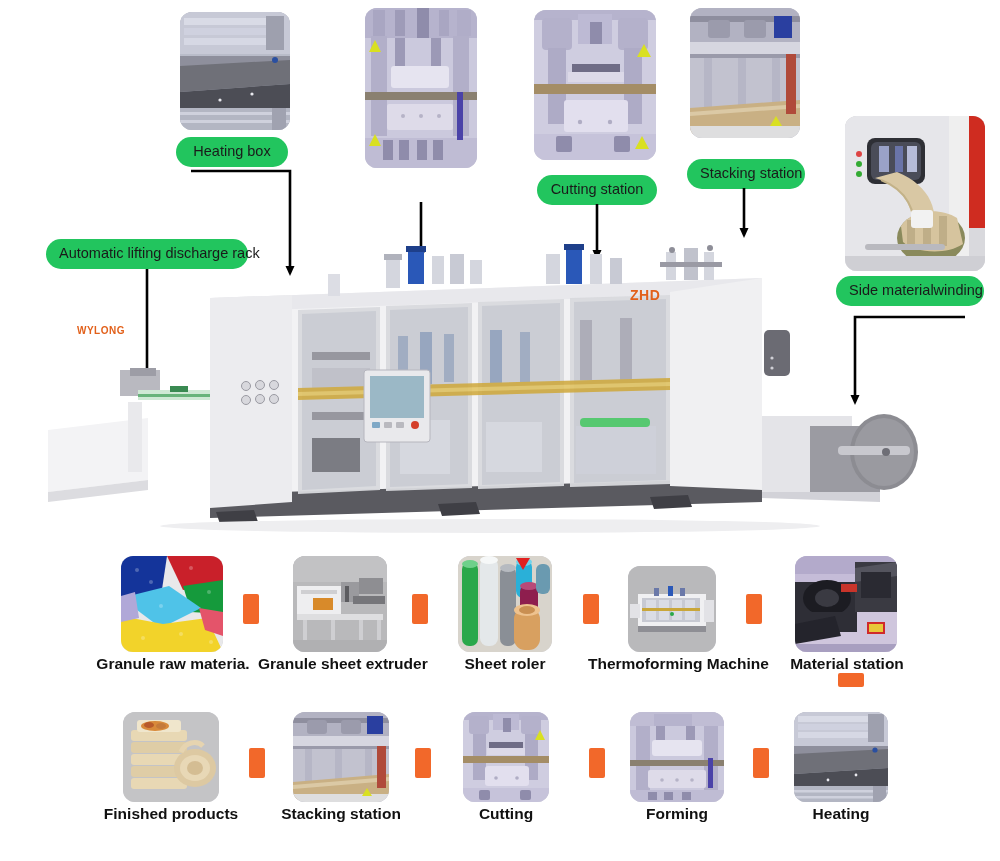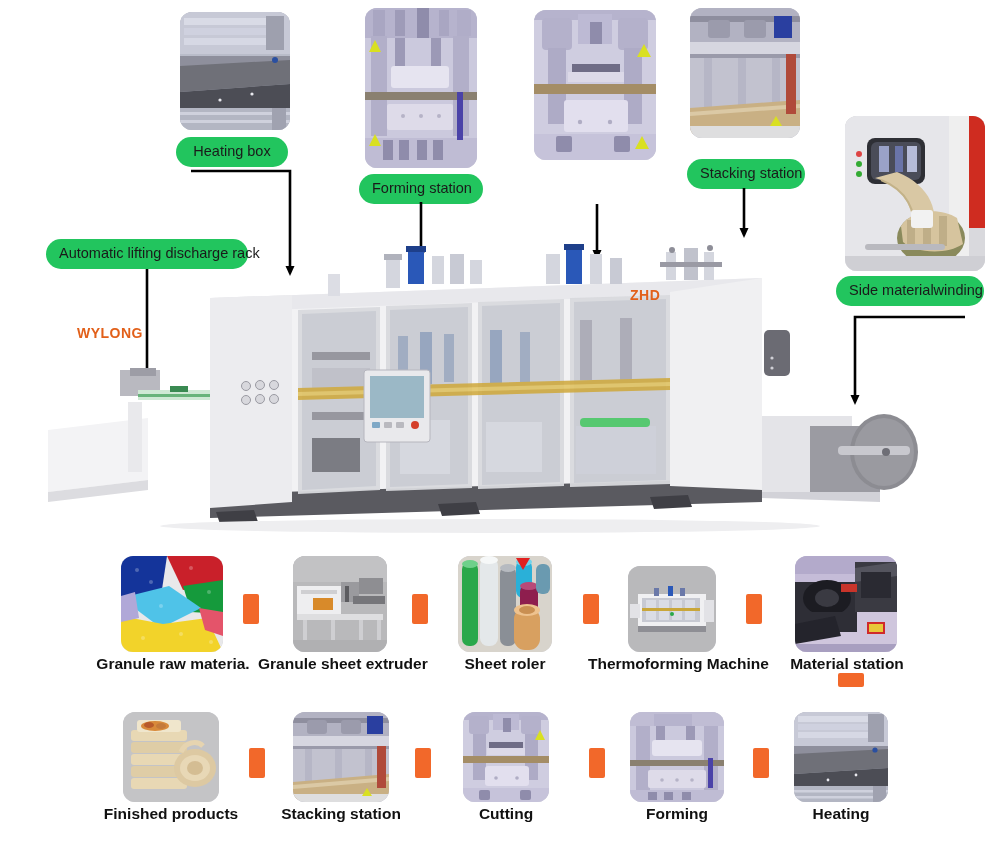--- a/index.html
+++ b/index.html
@@ -179,22 +179,22 @@
       <rect x="78" y="100" width="8" height="30" fill="#bfae88"></rect>
       <rect x="94" y="100" width="8" height="30" fill="#bfae88"></rect>
       <rect x="20" y="128" width="80" height="6" rx="3" fill="#b9b9bf"></rect>
       <rect x="66" y="94" width="22" height="18" rx="3" fill="#f2f2f2"></rect>
       <rect x="0" y="140" width="140" height="15" fill="#cfcfd4"></rect>
     </svg>
   </div>
 
   <div class="pill" style="left:176px;top:137px;width:112px;">Heating box</div>
 
-  <div class="pill" style="left:359px;top:174px;width:124px;">Forming station</div>
-
+
+  <div class="pill" style="left:537px;top:175px;width:120px;">Cutting station</div>
 
   <div class="pill" style="left:687px;top:159px;width:118px;">Stacking station</div>
 
   <div class="pill" style="left:46px;top:239px;width:202px;">Automatic lifting discharge rack</div>
 
   <div class="pill" style="left:836px;top:276px;width:148px;">Side materialwinding</div>
 
   <svg id="arrows" viewBox="0 0 1000 861">
     <defs>
       <marker id="ah" markerWidth="9" markerHeight="9" refX="4.5" refY="8" orient="auto" markerUnits="userSpaceOnUse">
@@ -339,21 +339,21 @@
       <polygon points="742,176 832,176 832,256 742,252" fill="#e4e4e8"></polygon>
       <polygon points="790,186 860,186 860,252 790,252" fill="#9b9ba2"></polygon>
       <ellipse cx="864" cy="212" rx="34" ry="38" fill="#8c8c92"></ellipse>
       <ellipse cx="864" cy="212" rx="30" ry="34" fill="#9a9aa0"></ellipse>
       <rect x="818" y="206" width="72" height="9" rx="4" fill="#c8c8ce"></rect>
       <circle cx="866" cy="212" r="4" fill="#6e6e76"></circle>
       <polygon points="742,252 860,252 860,262 742,258" fill="#d2d2d8"></polygon>
 
       <ellipse cx="470" cy="286" rx="330" ry="7" fill="#eeeef0"></ellipse>
     </svg>
-    <div class="brandtxt" style="left:57px;top:85px;font-size:14px;color:#e2601a;">WYLONG</div>
+    <div class="brandtxt" style="left:57px;top:85px;font-size:10px;color:#e2601a;">WYLONG</div>
     <div class="brandtxt" style="left:610px;top:47px;font-size:14px;color:#e2601a;text-align:right;">ZHD</div>
   </div>
 
   <div class="flow-thumb" style="left:121px;top:556px;width:102px;height:96px;">
     <svg viewBox="0 0 102 96" preserveAspectRatio="none">
       <rect width="102" height="96" fill="#e8e8ea"></rect>
       <path d="M0,0 L46,0 L40,40 L0,44 Z" fill="#14349a"></path>
       <path d="M46,0 L102,0 L102,26 L62,34 Z" fill="#c9202a"></path>
       <path d="M62,30 L102,24 L102,58 L70,56 Z" fill="#159a3c"></path>
       <path d="M0,42 L48,30 L80,52 L40,72 Z" fill="#4fc3e8"></path>

